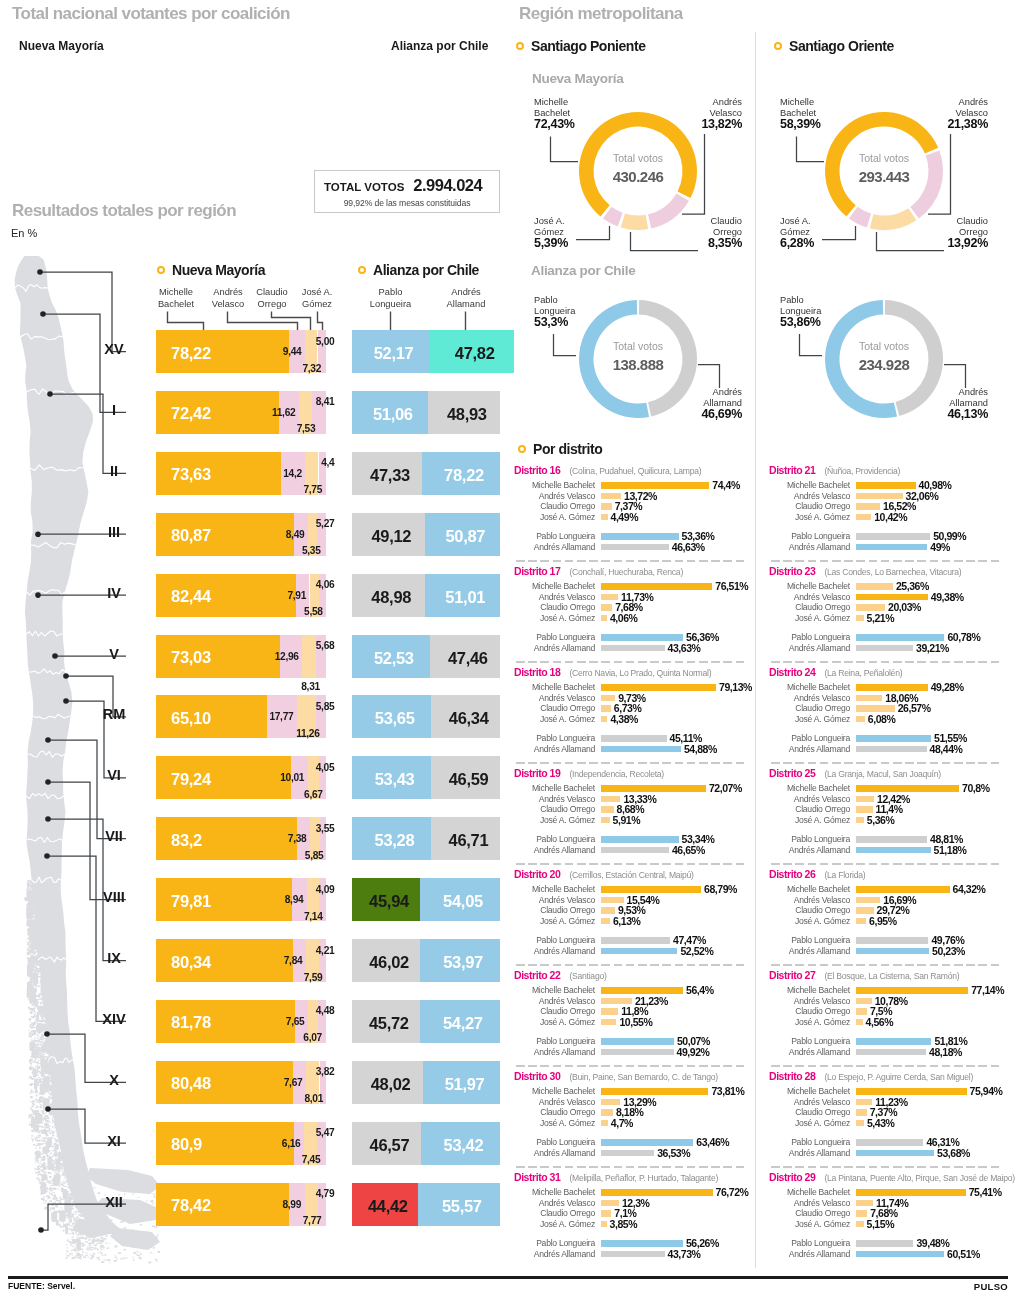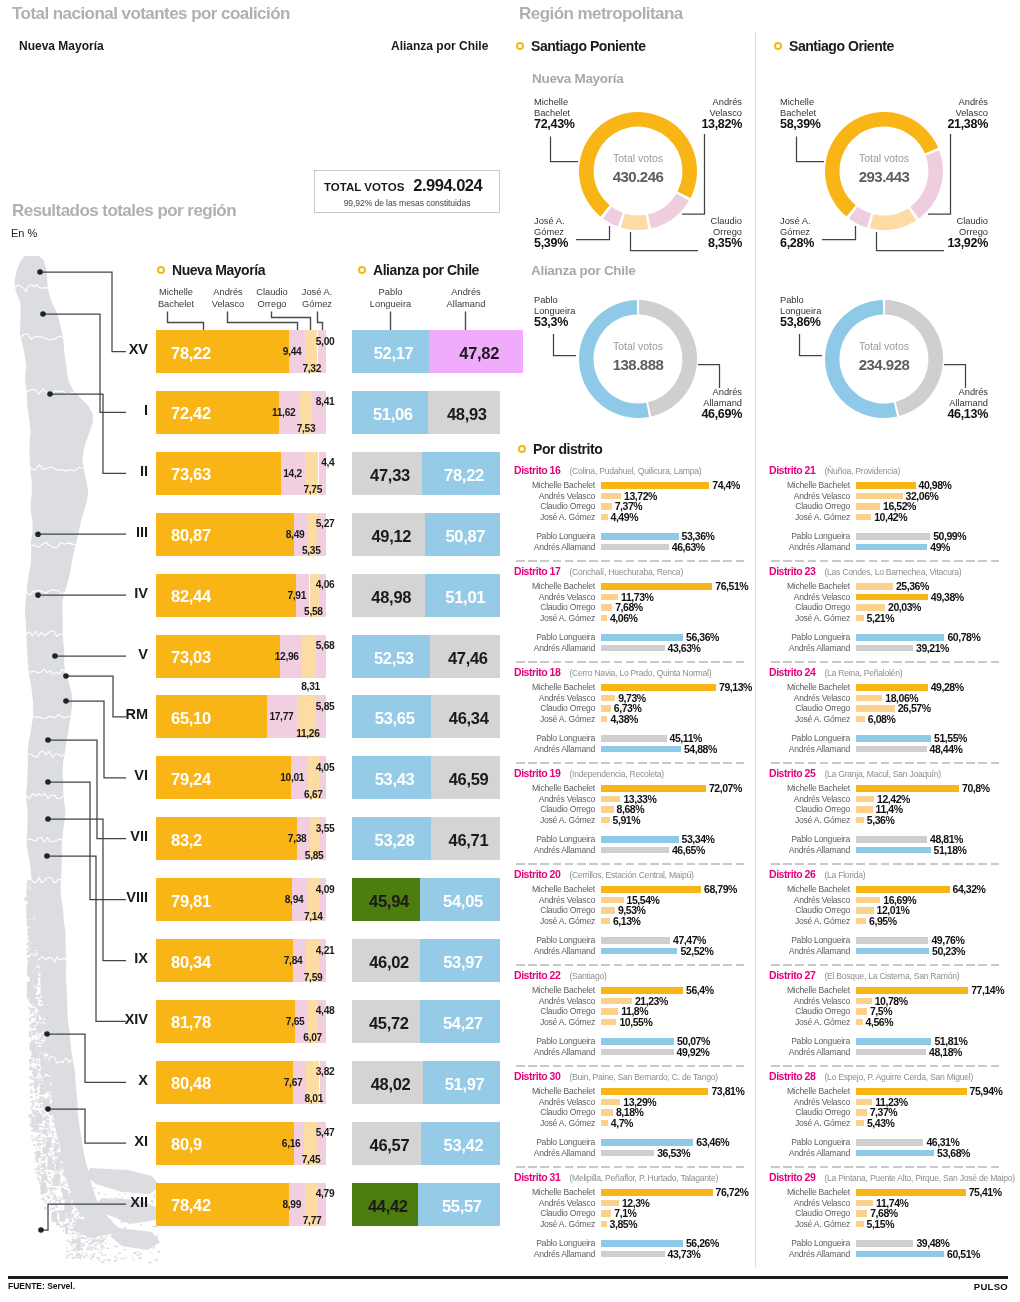--- a/index.html
+++ b/index.html
@@ -18,21 +18,21 @@
 #nat-nm-seg span{position:absolute;left:111px;top:40px;color:#fff;font-size:18px;font-weight:bold;letter-spacing:-0.3px;line-height:1}
 #nat-ap-seg span{position:absolute;left:21px;top:40px;color:#1a1a1a;font-size:18px;font-weight:bold;letter-spacing:-0.3px;line-height:1}
 #total-box{position:absolute;left:314px;top:170px;width:186px;height:43px;border:1px solid #c9c9c9;background:#fff}
 #total-box .r1{display:flex;align-items:baseline;justify-content:flex-start;gap:9px;margin-top:5px;padding-left:9px}
 #total-box .lbl{font-size:11.5px;font-weight:bold;color:#1a1a1a}
 #total-box .val{font-size:16.5px;font-weight:bold;color:#1a1a1a;letter-spacing:-0.5px}
 #total-box .note{text-align:center;font-size:8.6px;color:#444;margin-top:3px;letter-spacing:-0.1px}
 .dot{display:inline-block;width:8px;height:8px;border-radius:50%;border:2.5px solid #f9b516;background:#fff}
 .legend{position:absolute;display:flex;align-items:center;gap:7px;font-size:14px;font-weight:bold;color:#1a1a1a;letter-spacing:-0.45px;white-space:nowrap}
 .cand-h{position:absolute;font-size:9.3px;color:#3a3a3a;text-align:center;line-height:11.5px}
-.reg-label{position:absolute;font-size:14.5px;font-weight:bold;color:#1a1a1a;text-align:right;white-space:nowrap}
+.reg-label{position:absolute;font-size:14.5px;font-weight:bold;color:#1a1a1a;text-align:center;white-space:nowrap}
 .seg{position:absolute;height:43px}
 .bigval{position:absolute;color:#fff;font-size:16.5px;font-weight:bold;letter-spacing:-0.3px}
 .sv{position:absolute;font-size:10.2px;font-weight:bold;color:#1a1a1a;letter-spacing:-0.3px;white-space:nowrap}
 .sv.r{text-align:right}
 .apseg{position:absolute;height:43px;display:flex;align-items:center;justify-content:center;
   font-size:16.5px;font-weight:bold;letter-spacing:-0.3px;padding-top:4px;padding-left:6px}
 .donut-lbl{position:absolute;font-size:9.3px;color:#333;line-height:10.8px;white-space:nowrap}
 .donut-val{font-size:12.5px;font-weight:bold;color:#111;letter-spacing:-0.3px}
 .dist-hdr{position:absolute;white-space:nowrap}
 .dist-num{font-size:10.5px;font-weight:bold;color:#e6007e;letter-spacing:-0.45px}
@@ -2284,21 +2284,21 @@
 <div class="seg" style="left:289.0px;top:330.0px;width:16.0px;background:#f2cfe0"></div>
 <div class="seg" style="left:305.0px;top:330.0px;width:12.4px;background:#fcdca2"></div>
 <div class="seg" style="left:317.5px;top:330.0px;width:8.5px;background:#f2cfe0"></div>
 <div class="bigval" style="left:171.0px;top:343.5px">78,22</div>
 <div class="sv r" style="left:239.5px;width:62px;top:346.0px">9,44</div>
 <div class="sv r" style="left:259.1px;width:62px;top:362.5px">7,32</div>
 <div class="sv r" style="left:272.4px;width:62px;top:335.5px">5,00</div>
 <div class="apseg" style="left:352.0px;top:330.0px;width:77.2px;background:#95cbe7;color:#fff">
         <span>52,17</span>
       </div>
-<div class="apseg" style="left:429.2px;top:330.0px;width:94px;background:#f0abfc;color:#1a1a1a">
+<div class="apseg" style="left:429.2px;top:330.0px;width:85px;background:#5eead4;color:#1a1a1a">
         <span>47,82</span>
       </div>
 </div>
 <div class="abs">
 <div class="reg-label" style="left:80px;top:401.9px;width:68px">I</div>
 <div class="seg" style="left:156.0px;top:390.9px;width:123.1px;background:#f9b516"></div>
 <div class="seg" style="left:279.1px;top:390.9px;width:19.8px;background:#f2cfe0"></div>
 <div class="seg" style="left:298.9px;top:390.9px;width:12.8px;background:#fcdca2"></div>
 <div class="seg" style="left:311.7px;top:390.9px;width:14.3px;background:#f2cfe0"></div>
 <div class="bigval" style="left:171.0px;top:404.4px">72,42</div>
@@ -2519,21 +2519,21 @@
 <div class="abs">
 <div class="reg-label" style="left:80px;top:1193.6px;width:68px">XII</div>
 <div class="seg" style="left:156.0px;top:1182.6px;width:133.3px;background:#f9b516"></div>
 <div class="seg" style="left:289.3px;top:1182.6px;width:15.3px;background:#f2cfe0"></div>
 <div class="seg" style="left:304.6px;top:1182.6px;width:13.2px;background:#fcdca2"></div>
 <div class="seg" style="left:317.8px;top:1182.6px;width:8.1px;background:#f2cfe0"></div>
 <div class="bigval" style="left:171.0px;top:1196.1px">78,42</div>
 <div class="sv r" style="left:239.1px;width:62px;top:1198.6px">8,99</div>
 <div class="sv r" style="left:259.4px;width:62px;top:1215.1px">7,77</div>
 <div class="sv r" style="left:272.3px;width:62px;top:1188.1px">4,79</div>
-<div class="apseg" style="left:352.0px;top:1182.6px;width:65.7px;background:#4d7c0f;color:#1a1a1a">
+<div class="apseg" style="left:352.0px;top:1182.6px;width:65.7px;background:#ef4444;color:#1a1a1a">
         <span>44,42</span>
       </div>
 <div class="apseg" style="left:417.7px;top:1182.6px;width:82.3px;background:#95cbe7;color:#fff">
         <span>55,57</span>
       </div>
 </div>
 <div class="abs" style="left:755px;top:32px;width:1px;height:1236px;background:#dcdcdc"></div>
 <div class="legend" style="left:516px;top:38px">
       <span class="dot"></span>
       <span>Santiago Poniente</span>
@@ -2849,21 +2849,21 @@
 <div class="dash" style="left:771px;top:863.0px;width:230px"></div>
 <div class="dist-hdr" style="left:769px;top:864.0px"><span class="dist-num">Distrito 26</span><span class="dist-com">(La Florida)</span></div>
 <div class="dl" style="left:765px;top:884.3px;width:85px">Michelle Bachelet</div>
 <div class="db" style="left:856px;top:886.3px;width:93.6px;background:#f9b516"></div>
 <div class="dv" style="left:952.6px;top:883.3px">64,32%</div>
 <div class="dl" style="left:765px;top:894.75px;width:85px">Andrés Velasco</div>
 <div class="db" style="left:856px;top:896.75px;width:24.3px;background:#fcd18c"></div>
 <div class="dv" style="left:883.3px;top:893.75px">16,69%</div>
 <div class="dl" style="left:765px;top:905.1999999999999px;width:85px">Claudio Orrego</div>
 <div class="db" style="left:856px;top:907.1999999999999px;width:17.5px;background:#fcd18c"></div>
-<div class="dv" style="left:876.5px;top:904.1999999999999px">12,01%</div>
+<div class="dv" style="left:876.5px;top:904.1999999999999px">29,72%</div>
 <div class="dl" style="left:765px;top:915.65px;width:85px">José A. Gómez</div>
 <div class="db" style="left:856px;top:917.65px;width:10.1px;background:#fcd18c"></div>
 <div class="dv" style="left:869.1px;top:914.65px">6,95%</div>
 <div class="dl" style="left:765px;top:935.3px;width:85px">Pablo Longueira</div>
 <div class="db" style="left:856px;top:937.3px;width:72.4px;background:#cfcfcf"></div>
 <div class="dv" style="left:931.4px;top:934.3px">49,76%</div>
 <div class="dl" style="left:765px;top:945.75px;width:85px">Andrés Allamand</div>
 <div class="db" style="left:856px;top:947.75px;width:73.1px;background:#8ec9e8"></div>
 <div class="dv" style="left:932.1px;top:944.75px">50,23%</div>
 <div class="dash" style="left:771px;top:964.0px;width:230px"></div>

